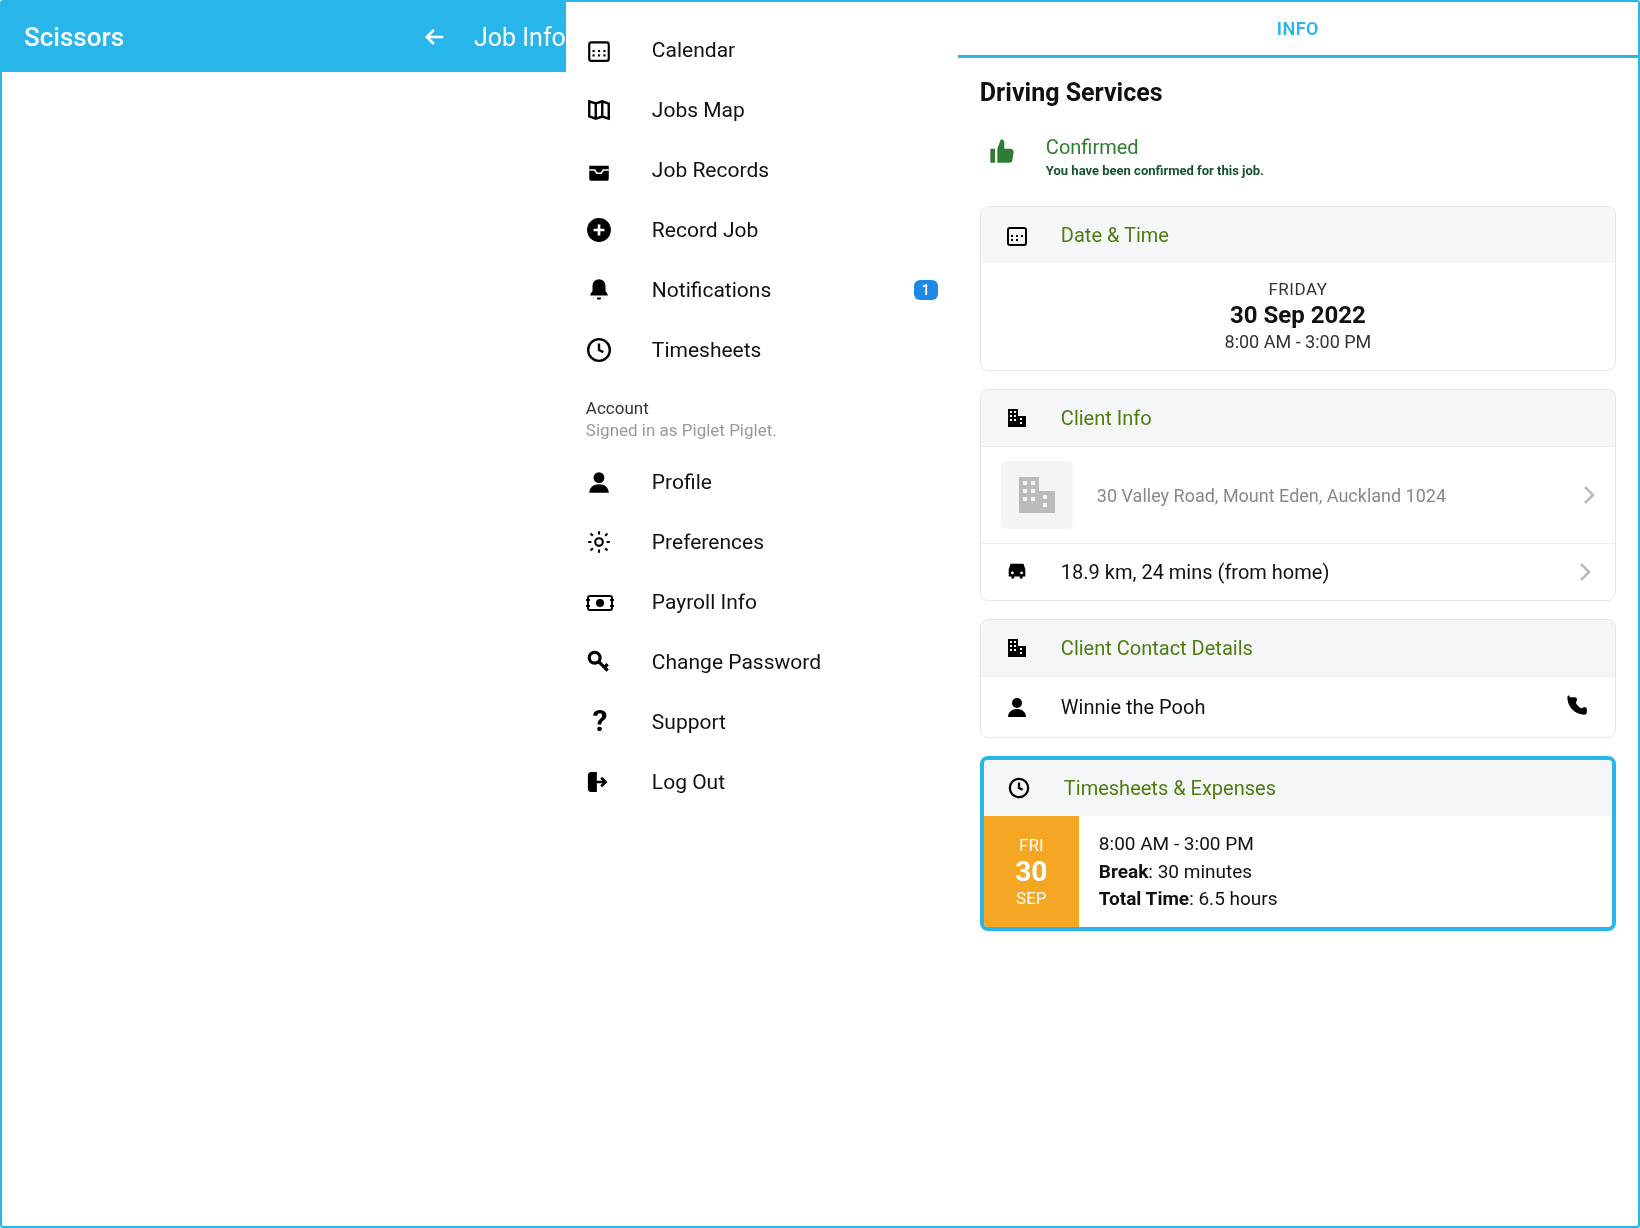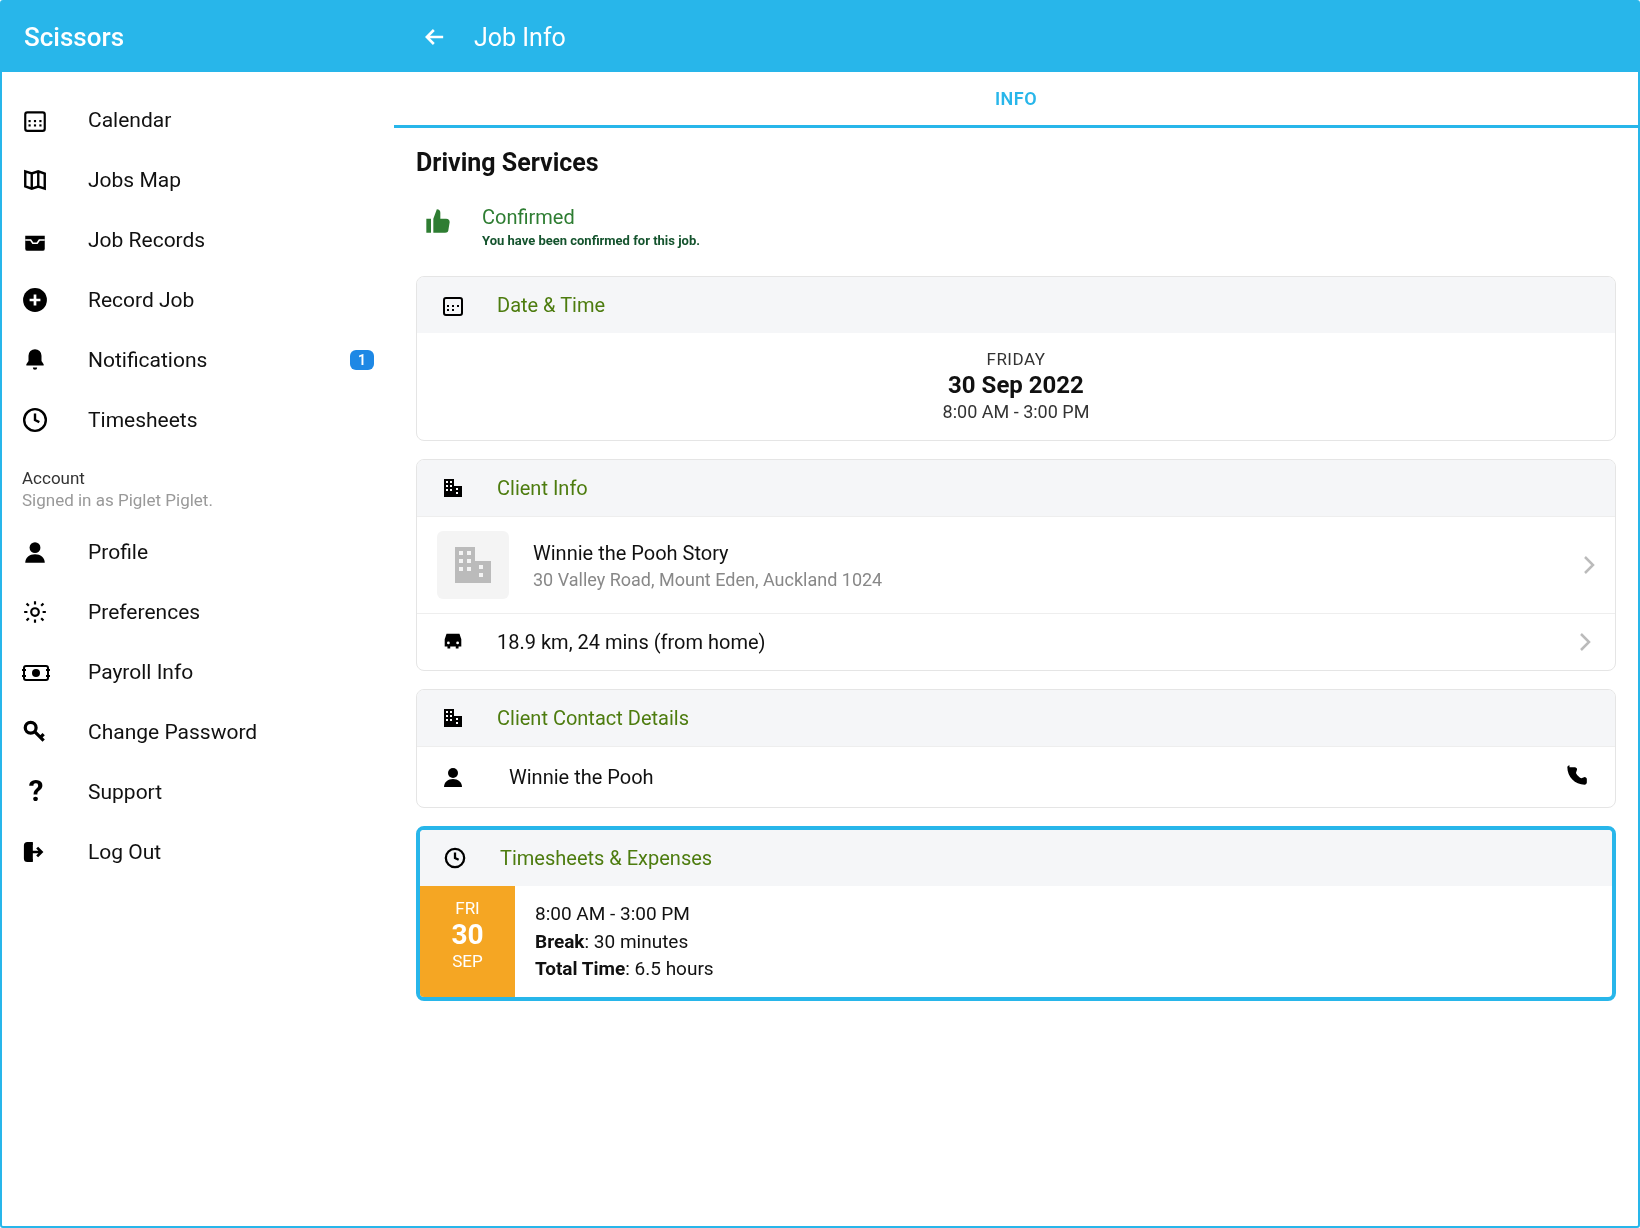--- a/index.html
+++ b/index.html
@@ -1,18 +1,18 @@
 <!DOCTYPE html>
 <html><head>
   <meta charset="utf-8">
   <style>
     * { margin: 0; padding: 0; box-sizing: border-box; font-family: -apple-system, BlinkMacSystemFont, 'Segoe UI', Roboto, Arial, sans-serif; }
     body { width: 1640px; height: 1228px; background: #fff; overflow: hidden; }
     
-    .app-container { display: flex; flex-direction: column; height: 100%; border: 2px solid #28b6ea; border-radius: 3px; }
+    .app-container { display: flex; flex-direction: row; height: 100%; border: 2px solid #28b6ea; border-radius: 3px; }
     
     .top-bar { height: 70px; background: #28b6ea; display: flex; align-items: center; color: #fff; }
     .top-bar-left { width: 392px; padding-left: 22px; font-size: 26px; font-weight: 500; }
     .top-bar-right { display: flex; align-items: center; gap: 24px; padding-left: 26px; }
     .back-arrow { width: 30px; height: 30px; display: flex; align-items: center; justify-content: center; cursor: pointer; }
     .page-title { font-size: 25px; font-weight: 400; }
     
     .main-body { display: flex; flex: 1; overflow: hidden; }
     
     .sidebar { width: 392px; padding-top: 18px; border-right: 0px solid #eee; }
@@ -53,29 +53,29 @@
     .client-thumb { width: 72px; height: 68px; background: #f4f4f4; border-radius: 6px; display: flex; align-items: center; justify-content: center; color: #aaa; flex-shrink: 0; }
     .client-text { flex: 1; }
     .client-name { font-size: 20px; color: #111; margin-bottom: 4px; }
     .client-address { font-size: 18px; color: #888; }
     .chevron { color: #bbb; font-size: 22px; }
     
     .distance-row { display: flex; align-items: center; padding: 16px 24px; border-top: 1px solid #eee; gap: 32px; cursor: pointer; }
     .distance-icon { width: 24px; display: flex; align-items: center; }
     .distance-text { flex: 1; font-size: 20px; color: #111; }
     
-    .contact-row { display: flex; align-items: center; padding: 16px 24px; border-top: 1px solid #eee; gap: 44px; }
+    .contact-row { display: flex; align-items: center; padding: 16px 24px; border-top: 1px solid #eee; gap: 32px; }
     .contact-icon { width: 24px; display: flex; align-items: center; }
     .contact-name { flex: 1; font-size: 20px; color: #111; }
     .phone-icon { width: 28px; height: 28px; color: #000; cursor: pointer; }
     
     .card-highlighted { border: 4px solid #28b6ea; }
     
     .timesheet-body { display: flex; align-items: stretch; }
-    .date-box { width: 95px; background: #f5a623; color: #fff; text-align: center; padding: 12px 0; display: flex; flex-direction: column; }
+    .date-box { width: 95px; background: #f5a623; color: #fff; text-align: center; padding: 12px 0; display: flex; flex-direction: column; justify-content: center; }
     .date-box-day { font-size: 17px; }
     .date-box-num { font-size: 28px; font-weight: 700; }
     .date-box-month { font-size: 17px; }
     .timesheet-info { padding: 14px 20px; font-size: 19px; color: #111; line-height: 1.45; }
     .timesheet-info .bold { font-weight: 700; }
     
     svg { display: block; }
   </style>
 </head>
 <body>
@@ -295,21 +295,20 @@
                   <rect x="9" y="5" width="2" height="2" fill="#f4f4f4"></rect>
                   <rect x="5" y="9" width="2" height="2" fill="#f4f4f4"></rect>
                   <rect x="9" y="9" width="2" height="2" fill="#f4f4f4"></rect>
                   <rect x="5" y="13" width="2" height="2" fill="#f4f4f4"></rect>
                   <rect x="9" y="13" width="2" height="2" fill="#f4f4f4"></rect>
                   <rect x="15" y="12" width="2" height="2" fill="#f4f4f4"></rect>
                   <rect x="15" y="16" width="2" height="2" fill="#f4f4f4"></rect>
                 </svg>
             </div>
             <div class="client-text">
-              <div class="client-name">Winnie the Pooh Story</div>
               <div class="client-address">30 Valley Road, Mount Eden, Auckland 1024</div>
             </div>
             <div class="chevron">
               <svg width="12" height="20" viewBox="0 0 12 20" fill="none" stroke="#bbb" stroke-width="2.5">
                   <path d="M2 2l8 8-8 8"></path>
                 </svg>
             </div>
           </div>
           <div class="distance-row">
             <span class="distance-icon">

